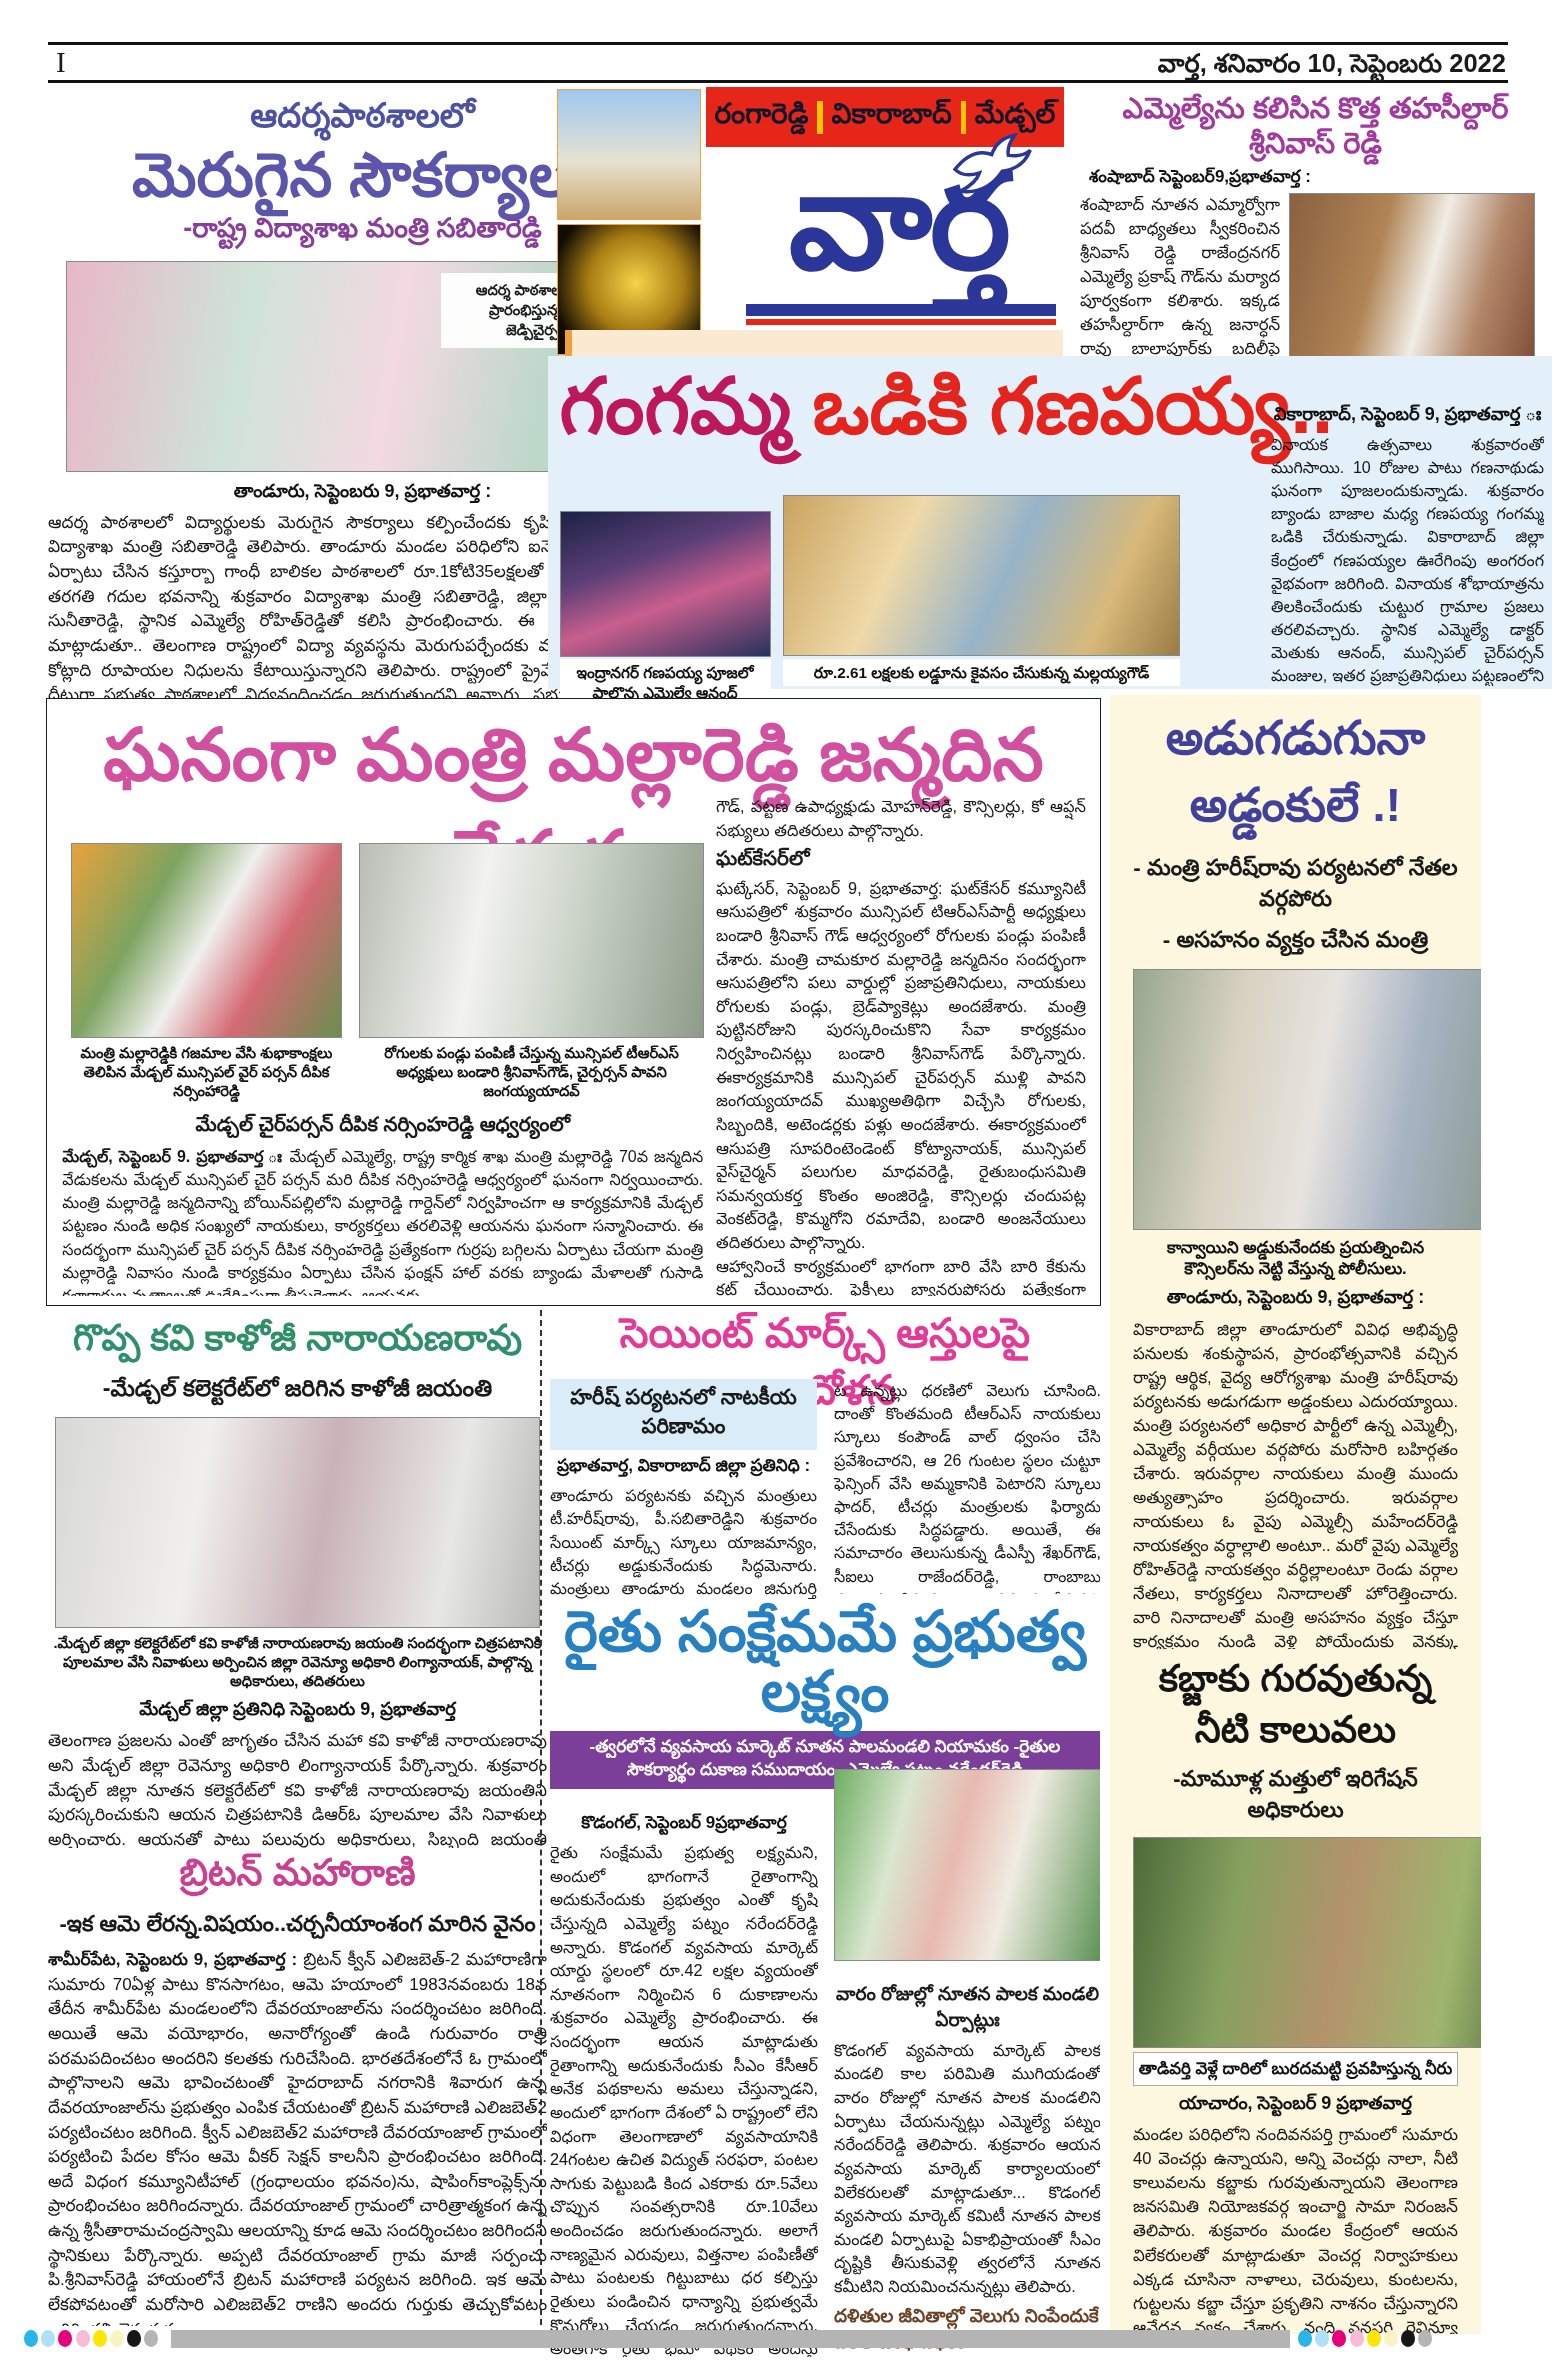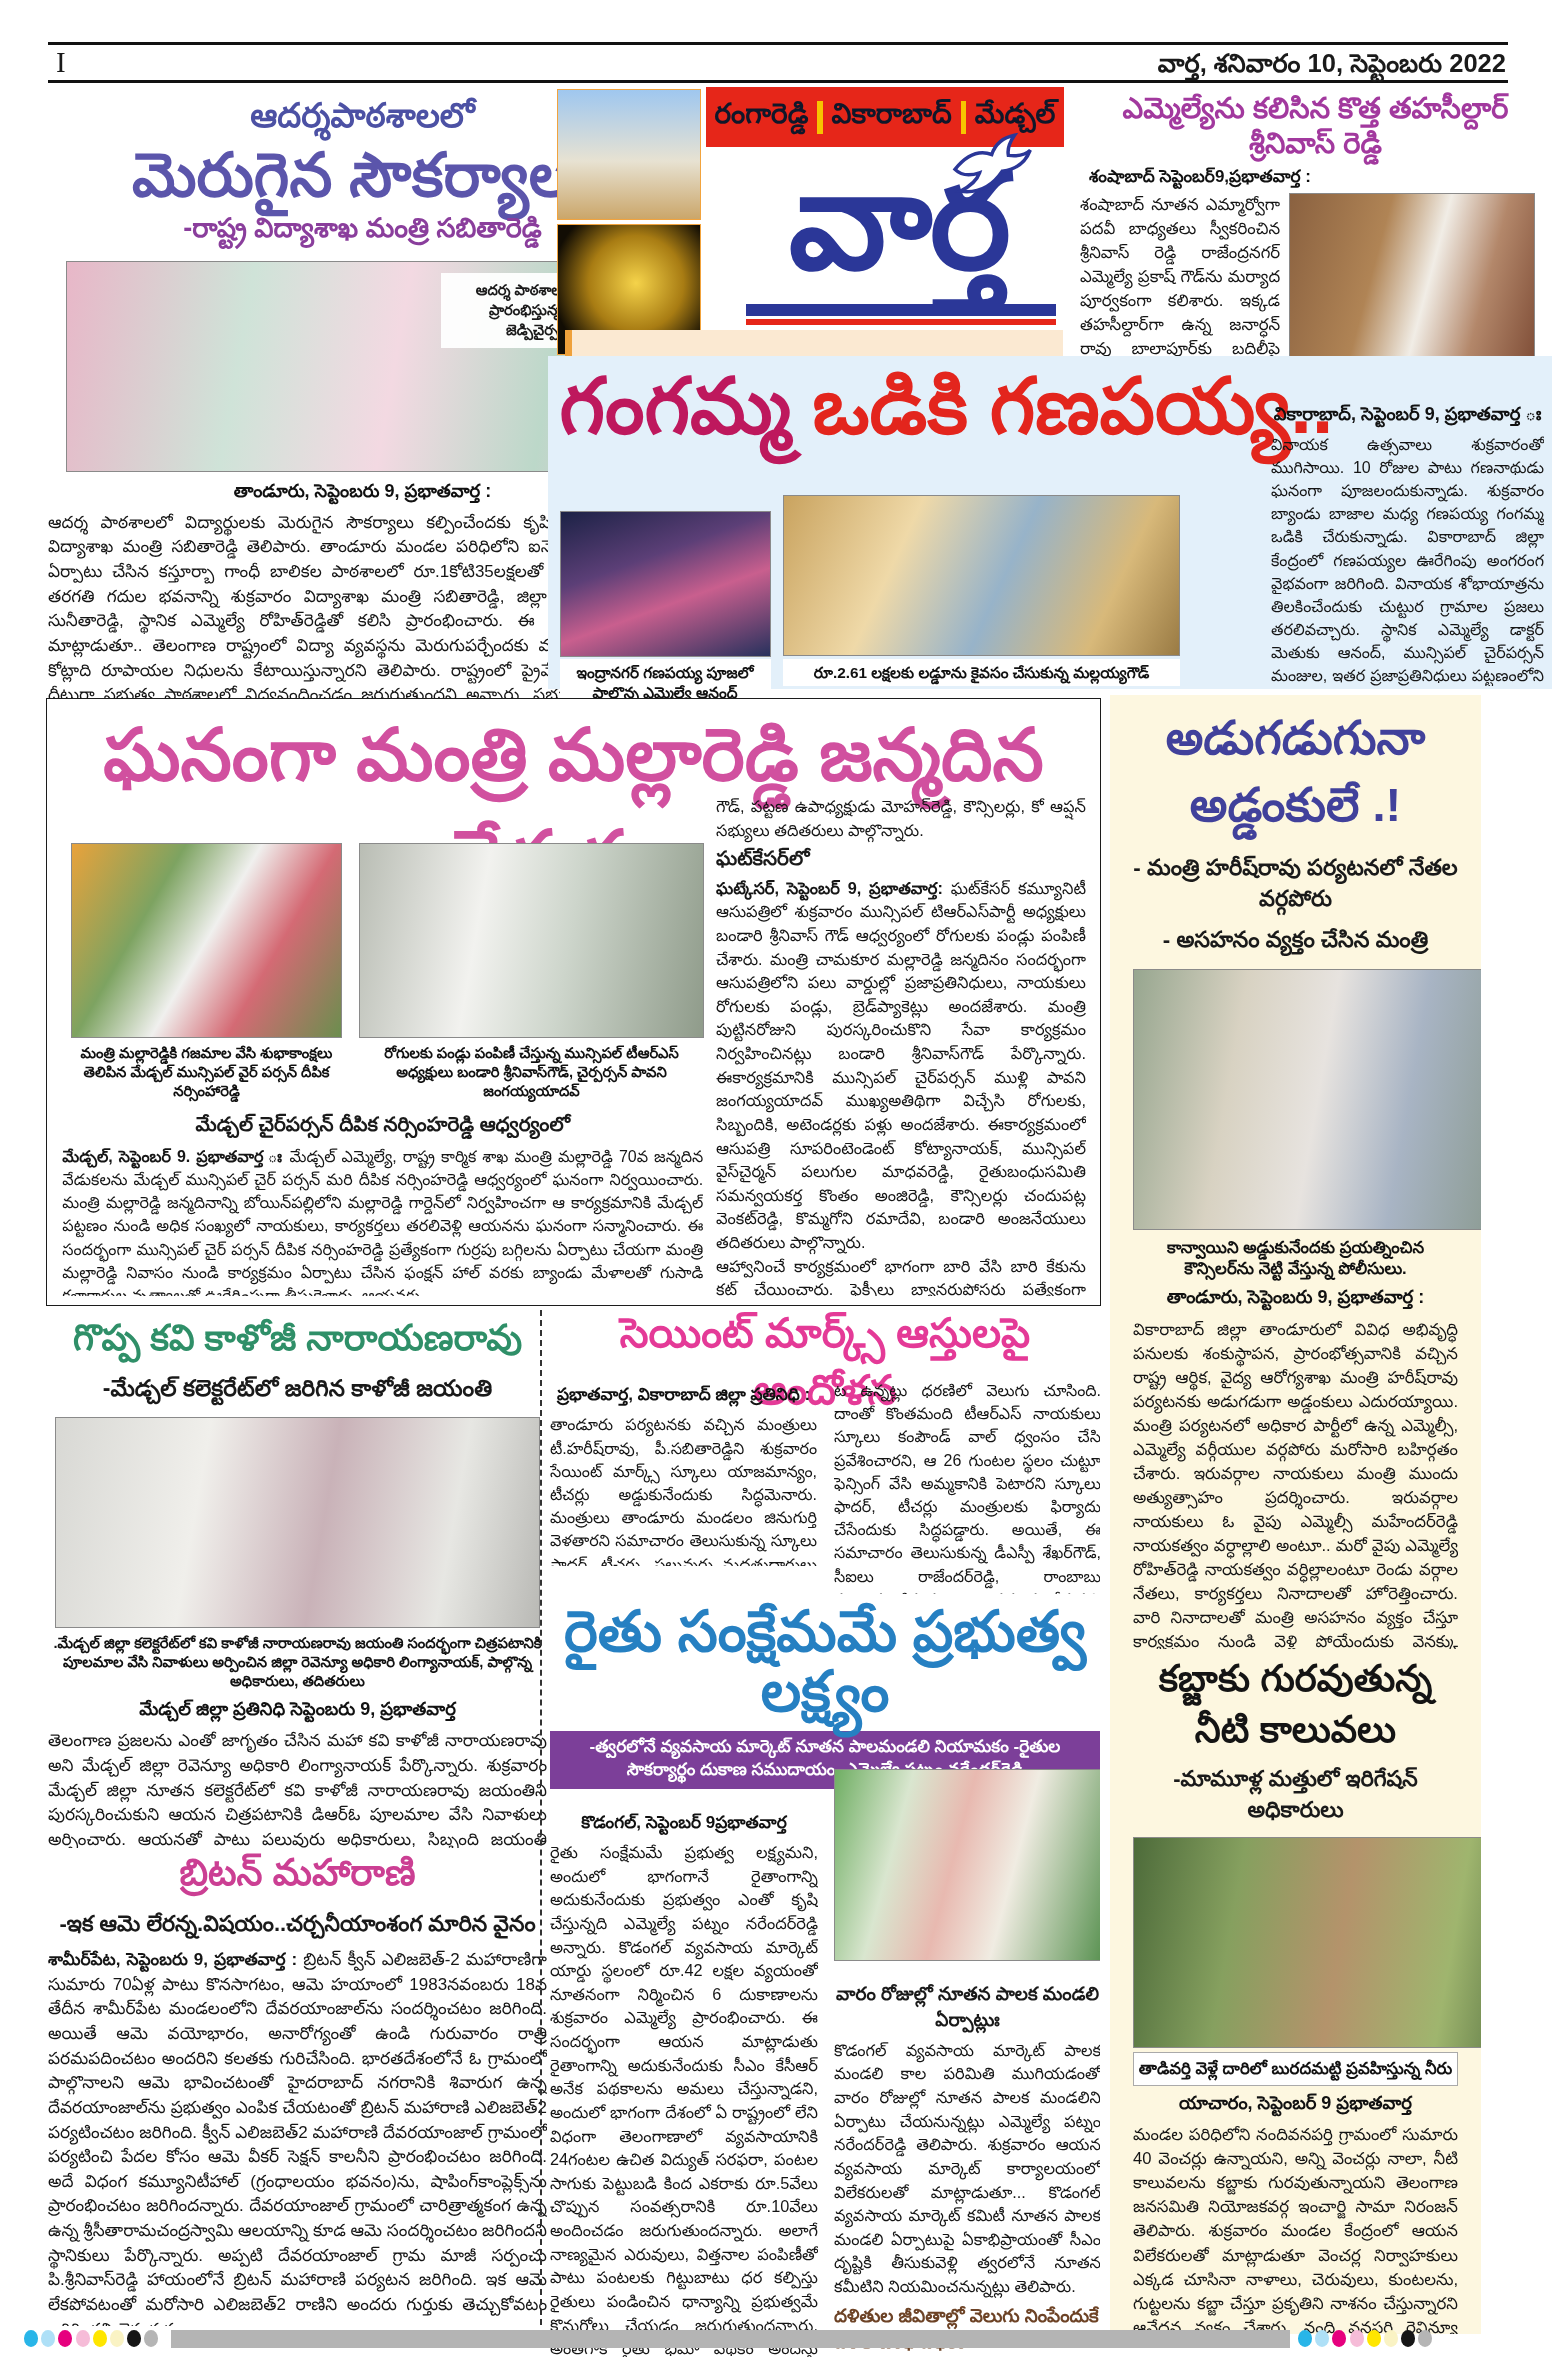--- a/index.html
+++ b/index.html
@@ -68,21 +68,21 @@
   .ph-garland { position:absolute; left:24px; top:144px; width:271px; height:195px; background:linear-gradient(120deg,#e9a23b 0%,#7da361 30%,#f0f0ee 50%,#d46a74 70%,#6b8e4e 100%); }
   .ph-patients { position:absolute; left:312px; top:144px; width:345px; height:195px; background:linear-gradient(100deg,#b9bdb4 0%,#f2f2ef 35%,#cdd5cb 60%,#8f9b8a 100%); }
   .malla .c1 { position:absolute; left:24px; top:345px; width:271px; font-size:14.7px; }
   .malla .c2 { position:absolute; left:312px; top:345px; width:345px; font-size:14.7px; }
   .malla .bottom { position:absolute; left:15.3px; top:414px; width:641px; height:183px; overflow:hidden; }
   .malla .bottom .sub { text-align:center; font-weight:bold; font-size:20px; }
   .malla .bottom .body-txt { font-size:16px; margin-top:3.8px; }
   .malla .col3 { position:absolute; left:669px; top:96px; width:370px; height:501px; overflow:hidden; }
   .malla .col3 .body-txt { font-size:16.3px; }
   .malla .col3 .sub { font-weight:bold; font-size:20px; margin:5.1px 0 1.3px; }
-  .malla .col3 .dl-in { font-weight:bold; }
+  .malla .col3 .dl-in { font-weight:normal; }
 
   
   .creamcol { position:absolute; left:1110px; top:695px; width:371px; height:1639px; background:#fdf7e0; overflow:hidden; padding:9px 23px; }
   .obst .head { text-align:center; font-size:47px; font-weight:bold; color:#41419b; margin-top:6.4px; }
   .obst .sub { text-align:center; font-size:22.4px; font-weight:bold; margin-top:10.2px; }
   .ph-protest { width:415px; height:261px; margin:11.5px auto 0; background:linear-gradient(100deg,#97a68f 0%,#d8d2c2 25%,#e7e3df 45%,#a8b4c4 65%,#7e8f7a 100%); }
   .obst .caption { margin-top:6.4px; font-size:16.6px; }
   .obst .dl { margin-top:7.7px; }
   .obst .body-txt { margin-top:5.1px; height:331px; overflow:hidden; }
 
@@ -265,20 +265,21 @@
     <div class="h1">బ్రిటన్ మహారాణి</div>
     <div class="sub">-ఇక ఆమె లేరన్న.విషయం..చర్చనీయాంశంగ మారిన వైనం</div>
     <div class="body-txt"><b class="dl-in">శామీర్‌పేట, సెప్టెంబరు 9, ప్రభాతవార్త : </b><span>బ్రిటన్ క్వీన్ ఎలిజబెత్-2 మహారాణిగా సుమారు 70ఏళ్ల పాటు కొనసాగటం, ఆమె హయాంలో 1983నవంబరు 18వ తేదీన శామీర్‌పేట మండలంలోని దేవరయాంజాల్‌ను సందర్శించటం జరిగింది. అయితే ఆమె వయోభారం, అనారోగ్యంతో ఉండి గురువారం రాత్రి పరమపదించటం అందరిని కలతకు గురిచేసింది. భారతదేశంలోనే ఓ గ్రామంలో పాల్గొనాలని ఆమె భావించటంతో హైదరాబాద్ నగరానికి శివారుగ ఉన్న దేవరయాంజాల్‌ను ప్రభుత్వం ఎంపిక చేయటంతో బ్రిటన్ మహారాణి ఎలిజబెత్2 పర్యటించటం జరిగింది. క్వీన్ ఎలిజబెత్2 మహారాణి దేవరయాంజాల్ గ్రామంలో పర్యటించి పేదల కోసం ఆమె వీకర్ సెక్షన్ కాలనీని ప్రారంభించటం జరిగింది. అదే విధంగ కమ్యూనిటీహాల్ (గ్రంధాలయం భవనం)ను, షాపింగ్‌కాంప్లెక్స్‌ను ప్రారంభించటం జరిగిందన్నారు. దేవరయాంజాల్ గ్రామంలో చారిత్రాత్మకంగ ఉన్న ఉన్న శ్రీసీతారామచంద్రస్వామి ఆలయాన్ని కూడ ఆమె సందర్శించటం జరిగిందని స్థానికులు పేర్కొన్నారు. అప్పటి దేవరయాంజాల్ గ్రామ మాజీ సర్పంచు పి.శ్రీనివాస్‌రెడ్డి హాయంలోనే బ్రిటన్ మహారాణి పర్యటన జరిగింది. ఇక ఆమె లేకపోవటంతో మరోసారి ఎలిజబెత్2 రాణిని అందరు గుర్తుకు తెచ్చుకోవటం జరిగిందని చెప్పవచ్చు.</span></div>
   </div>
 
   <div class="vdash"></div>
 
   <div class="stmarks">
     <div class="head">సెయింట్ మార్క్స్ ఆస్తులపై ఆందోళన</div>
     <div class="lcol">
+      <div class="subbox">హరీష్ పర్యటనలో నాటకీయ పరిణామం</div>
       <div class="dl">ప్రభాతవార్త, వికారాబాద్ జిల్లా ప్రతినిధి :</div>
       <div class="body-txt">తాండూరు పర్యటనకు వచ్చిన మంత్రులు టీ.హరీష్‌రావు, పీ.సబితారెడ్డిని శుక్రవారం సేయింట్ మార్క్స్ స్కూలు యాజమాన్యం, టీచర్లు అడ్డుకునేందుకు సిద్ధమెనారు. మంత్రులు తాండూరు మండలం జినుగుర్తి వెళతారని సమాచారం తెలుసుకున్న స్కూలు ఫాదర్, టీచర్లు, పలువురు మద్దతుదారులు జాతీయ రహదారి వద్ద బైఠాయించి నిరసన వ్యక్తం చేయాలనుకున్నారు. మల్‌రెడ్డిపల్లి, సీసీఐ కాలనీలో సేయింట్ మార్క్స్ స్కూలుకు చెందిన 26 గుంటల భూములను కొందరు టీఆర్ఎస్ నాయకులు దౌర్జన్యంగా ఆక్రమించారని వారు తీవ్ర ఆగ్రహం వ్యక్తం చేశారు. స్కూలు ఏర్పాటు చేసినప్పటి నుంచి తమ ఆధీనంలో ఉన్న భూములలో 26 గుంటల స్థలం కొంతమంది పేరి</div>
     </div>
     <div class="rcol">
       <div class="body-txt">ట ఉన్నట్లు ధరణిలో వెలుగు చూసింది. దాంతో కొంతమంది టీఆర్ఎస్ నాయకులు స్కూలు కంపౌండ్ వాల్ ధ్వంసం చేసి ప్రవేశించారని, ఆ 26 గుంటల స్థలం చుట్టూ ఫెన్సింగ్ వేసి అమ్మకానికి పెటారని స్కూలు ఫాదర్, టీచర్లు మంత్రులకు ఫిర్యాదు చేసేందుకు సిద్ధపడ్డారు. అయితే, ఈ సమాచారం తెలుసుకున్న డీఎస్పీ శేఖర్‌గౌడ్, సీఐలు రాజేందర్‌రెడ్డి, రాంబాబు హుటాహుటిన స్కూలు ఆవరణకు చేరుకుని ఆందోళనకారులను సముదాయించారు. వారు ససేమిరా అనడంతో మంత్రులను కలిసేందుకు పోలీసులు అనుమతించారు. ఓ ఫంక్షన్ హాలులో ఏర్పాటు చేసిన కార్యక్రమానికి వచ్చిన మంత్రులను కొంతమంది యాజమాన్య ప్రతినిధులు, టీచర్లు కలిసి కబ్జా వ్యవహారంపై ఫిర్యాదు చేశారు. క్రిస్టియన్ మైనార్టీల విద్యాసంస్థల ఆస్తులపై టీఆర్ఎస్ శ్రేణులు వాలిపోవడం అప్రజాస్వామికమని వారు మంత్రుల ముందు వాపోయారు.</div>
     </div>
   </div>
 
   <div class="farmers">
     <div class="head">రైతు సంక్షేమమే ప్రభుత్వ లక్ష్యం</div>

